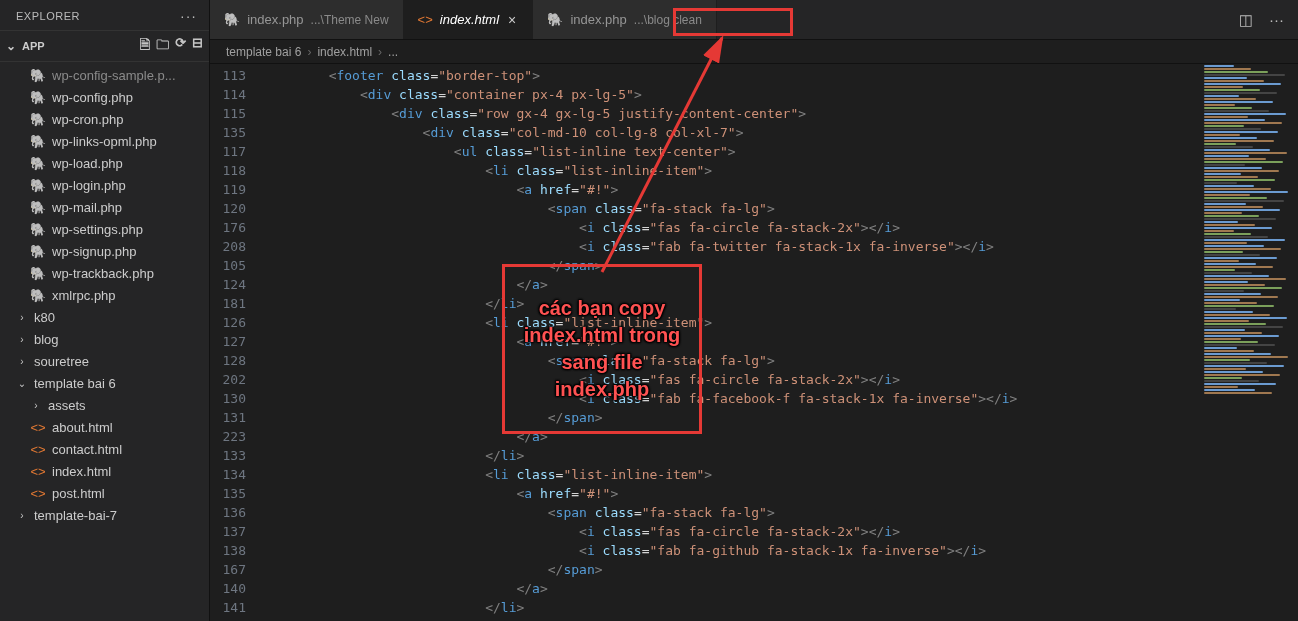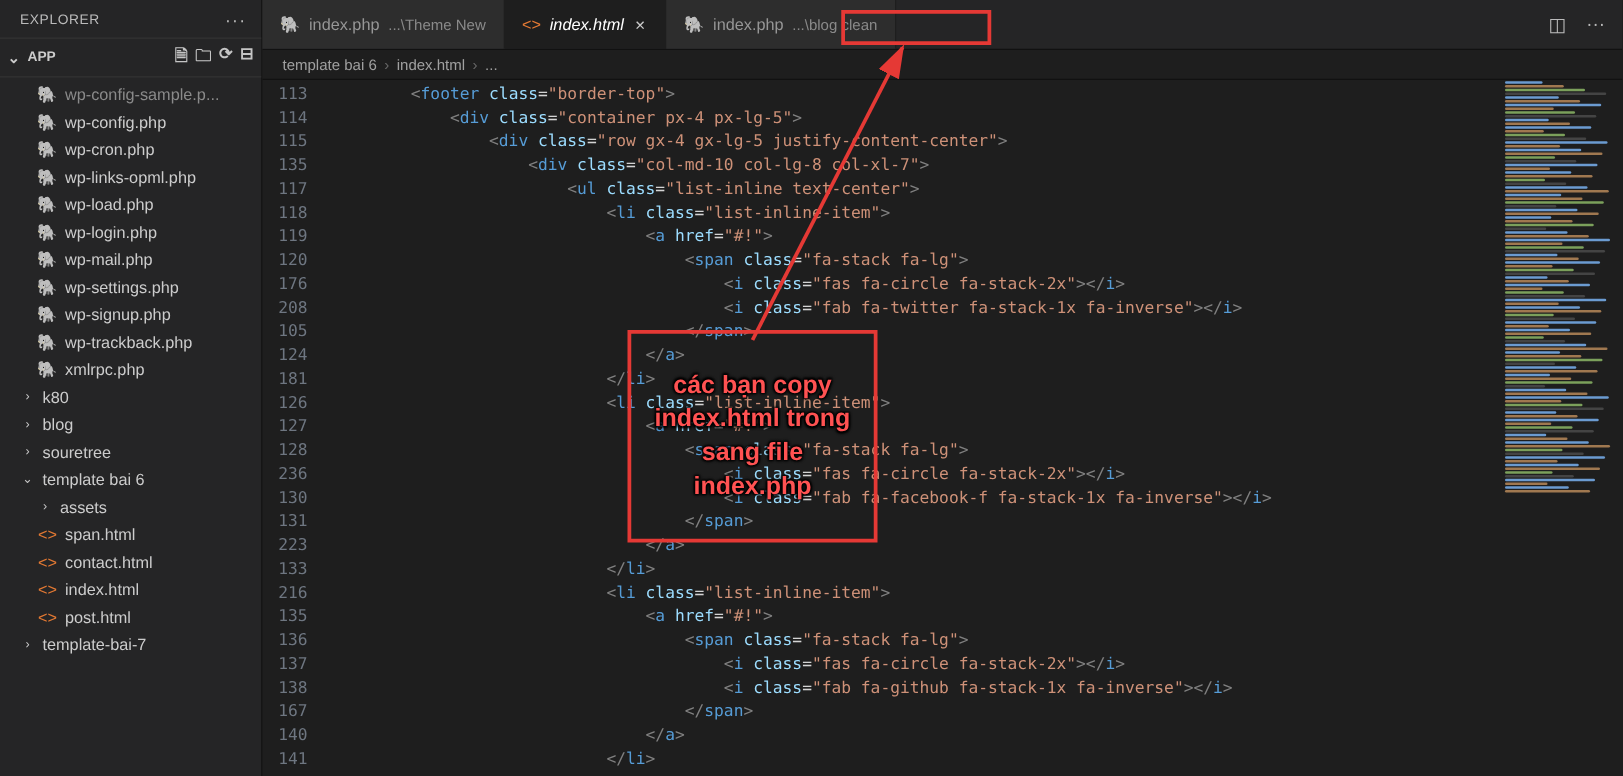--- a/index.html
+++ b/index.html
@@ -277,21 +277,21 @@
         <div class="tree-row" style="padding-left: 16px;">
           <span class="tree-chev">⌄</span>
           <span>template bai 6</span>
         </div>
         <div class="tree-row" style="padding-left: 30px;">
           <span class="tree-chev">›</span>
           <span>assets</span>
         </div>
         <div class="tree-row" style="padding-left: 30px;">
           <span class="ficon icon-html">&lt;&gt;</span>
-          <span>span.html</span>
+          <span>about.html</span>
         </div>
         <div class="tree-row" style="padding-left: 30px;">
           <span class="ficon icon-html">&lt;&gt;</span>
           <span>contact.html</span>
         </div>
         <div class="tree-row" style="padding-left: 30px;">
           <span class="ficon icon-html">&lt;&gt;</span>
           <span>index.html</span>
         </div>
         <div class="tree-row" style="padding-left: 30px;">
@@ -347,26 +347,26 @@
           <div>119</div>
           <div>120</div>
           <div>176</div>
           <div>208</div>
           <div>105</div>
           <div>124</div>
           <div>181</div>
           <div>126</div>
           <div>127</div>
           <div>128</div>
-          <div>236</div>
+          <div>202</div>
           <div>130</div>
           <div>131</div>
           <div>223</div>
           <div>133</div>
-          <div>216</div>
+          <div>134</div>
           <div>135</div>
           <div>136</div>
           <div>137</div>
           <div>138</div>
           <div>167</div>
           <div>140</div>
           <div>141</div>
         </div>
       <div class="code" id="code"><div class="ln">        <span class="c-br">&lt;</span><span class="c-tag">footer</span> <span class="c-attr">class</span><span class="c-eq">=</span><span class="c-str">"border-top"</span><span class="c-br">&gt;</span></div><div class="ln">            <span class="c-br">&lt;</span><span class="c-tag">div</span> <span class="c-attr">class</span><span class="c-eq">=</span><span class="c-str">"container px-4 px-lg-5"</span><span class="c-br">&gt;</span></div><div class="ln">                <span class="c-br">&lt;</span><span class="c-tag">div</span> <span class="c-attr">class</span><span class="c-eq">=</span><span class="c-str">"row gx-4 gx-lg-5 justify-content-center"</span><span class="c-br">&gt;</span></div><div class="ln">                    <span class="c-br">&lt;</span><span class="c-tag">div</span> <span class="c-attr">class</span><span class="c-eq">=</span><span class="c-str">"col-md-10 col-lg-8 col-xl-7"</span><span class="c-br">&gt;</span></div><div class="ln">                        <span class="c-br">&lt;</span><span class="c-tag">ul</span> <span class="c-attr">class</span><span class="c-eq">=</span><span class="c-str">"list-inline text-center"</span><span class="c-br">&gt;</span></div><div class="ln">                            <span class="c-br">&lt;</span><span class="c-tag">li</span> <span class="c-attr">class</span><span class="c-eq">=</span><span class="c-str">"list-inline-item"</span><span class="c-br">&gt;</span></div><div class="ln">                                <span class="c-br">&lt;</span><span class="c-tag">a</span> <span class="c-attr">href</span><span class="c-eq">=</span><span class="c-str">"#!"</span><span class="c-br">&gt;</span></div><div class="ln">                                    <span class="c-br">&lt;</span><span class="c-tag">span</span> <span class="c-attr">class</span><span class="c-eq">=</span><span class="c-str">"fa-stack fa-lg"</span><span class="c-br">&gt;</span></div><div class="ln">                                        <span class="c-br">&lt;</span><span class="c-tag">i</span> <span class="c-attr">class</span><span class="c-eq">=</span><span class="c-str">"fas fa-circle fa-stack-2x"</span><span class="c-br">&gt;</span><span class="c-br">&lt;/</span><span class="c-tag">i</span><span class="c-br">&gt;</span></div><div class="ln">                                        <span class="c-br">&lt;</span><span class="c-tag">i</span> <span class="c-attr">class</span><span class="c-eq">=</span><span class="c-str">"fab fa-twitter fa-stack-1x fa-inverse"</span><span class="c-br">&gt;</span><span class="c-br">&lt;/</span><span class="c-tag">i</span><span class="c-br">&gt;</span></div><div class="ln">                                    <span class="c-br">&lt;/</span><span class="c-tag">span</span><span class="c-br">&gt;</span></div><div class="ln">                                <span class="c-br">&lt;/</span><span class="c-tag">a</span><span class="c-br">&gt;</span></div><div class="ln">                            <span class="c-br">&lt;/</span><span class="c-tag">li</span><span class="c-br">&gt;</span></div><div class="ln">                            <span class="c-br">&lt;</span><span class="c-tag">li</span> <span class="c-attr">class</span><span class="c-eq">=</span><span class="c-str">"list-inline-item"</span><span class="c-br">&gt;</span></div><div class="ln">                                <span class="c-br">&lt;</span><span class="c-tag">a</span> <span class="c-attr">href</span><span class="c-eq">=</span><span class="c-str">"#!"</span><span class="c-br">&gt;</span></div><div class="ln">                                    <span class="c-br">&lt;</span><span class="c-tag">span</span> <span class="c-attr">class</span><span class="c-eq">=</span><span class="c-str">"fa-stack fa-lg"</span><span class="c-br">&gt;</span></div><div class="ln">                                        <span class="c-br">&lt;</span><span class="c-tag">i</span> <span class="c-attr">class</span><span class="c-eq">=</span><span class="c-str">"fas fa-circle fa-stack-2x"</span><span class="c-br">&gt;</span><span class="c-br">&lt;/</span><span class="c-tag">i</span><span class="c-br">&gt;</span></div><div class="ln">                                        <span class="c-br">&lt;</span><span class="c-tag">i</span> <span class="c-attr">class</span><span class="c-eq">=</span><span class="c-str">"fab fa-facebook-f fa-stack-1x fa-inverse"</span><span class="c-br">&gt;</span><span class="c-br">&lt;/</span><span class="c-tag">i</span><span class="c-br">&gt;</span></div><div class="ln">                                    <span class="c-br">&lt;/</span><span class="c-tag">span</span><span class="c-br">&gt;</span></div><div class="ln">                                <span class="c-br">&lt;/</span><span class="c-tag">a</span><span class="c-br">&gt;</span></div><div class="ln">                            <span class="c-br">&lt;/</span><span class="c-tag">li</span><span class="c-br">&gt;</span></div><div class="ln">                            <span class="c-br">&lt;</span><span class="c-tag">li</span> <span class="c-attr">class</span><span class="c-eq">=</span><span class="c-str">"list-inline-item"</span><span class="c-br">&gt;</span></div><div class="ln">                                <span class="c-br">&lt;</span><span class="c-tag">a</span> <span class="c-attr">href</span><span class="c-eq">=</span><span class="c-str">"#!"</span><span class="c-br">&gt;</span></div><div class="ln">                                    <span class="c-br">&lt;</span><span class="c-tag">span</span> <span class="c-attr">class</span><span class="c-eq">=</span><span class="c-str">"fa-stack fa-lg"</span><span class="c-br">&gt;</span></div><div class="ln">                                        <span class="c-br">&lt;</span><span class="c-tag">i</span> <span class="c-attr">class</span><span class="c-eq">=</span><span class="c-str">"fas fa-circle fa-stack-2x"</span><span class="c-br">&gt;</span><span class="c-br">&lt;/</span><span class="c-tag">i</span><span class="c-br">&gt;</span></div><div class="ln">                                        <span class="c-br">&lt;</span><span class="c-tag">i</span> <span class="c-attr">class</span><span class="c-eq">=</span><span class="c-str">"fab fa-github fa-stack-1x fa-inverse"</span><span class="c-br">&gt;</span><span class="c-br">&lt;/</span><span class="c-tag">i</span><span class="c-br">&gt;</span></div><div class="ln">                                    <span class="c-br">&lt;/</span><span class="c-tag">span</span><span class="c-br">&gt;</span></div><div class="ln">                                <span class="c-br">&lt;/</span><span class="c-tag">a</span><span class="c-br">&gt;</span></div><div class="ln">                            <span class="c-br">&lt;/</span><span class="c-tag">li</span><span class="c-br">&gt;</span></div></div>
       <div class="minimap" id="minimap">

